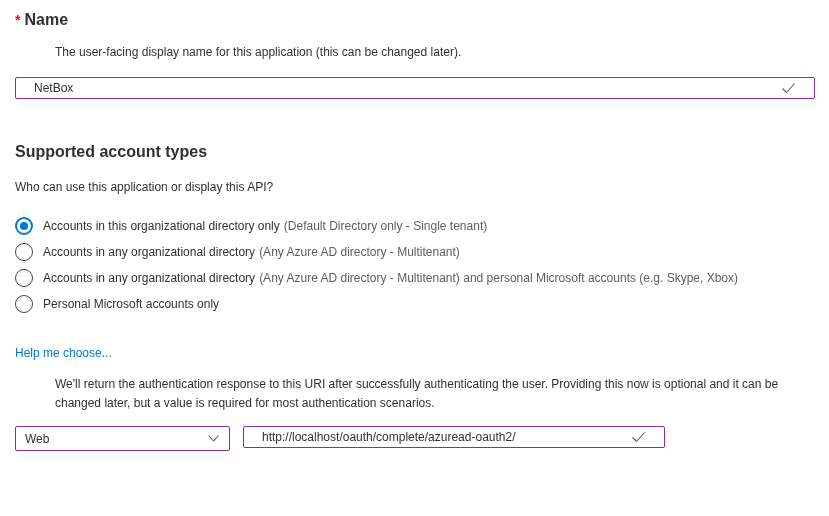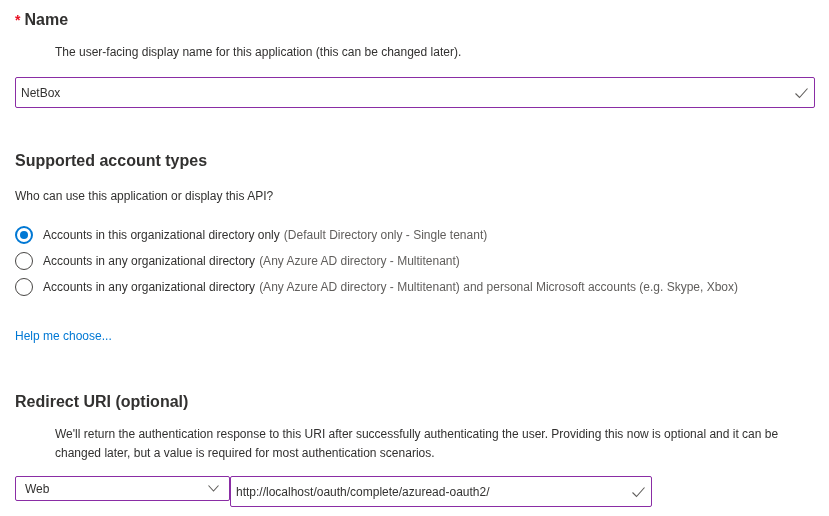--- a/index.html
+++ b/index.html
@@ -29,28 +29,28 @@
   .desc {
     margin-top: 13px;
     font-size: 12px;
     line-height: 19px;
     color: #323130;
     max-width: 804px;
     margin-left: 40px;
   }
   .input-wrap {
     margin-top: 15px;
-    height: 31px;
+    height: 22px;
     width: 800px;
     border: 1px solid #8a2da5;
     border-radius: 2px;
     background: #fff;
     display: flex;
     align-items: center;
-    padding: 0 5px;
+    padding: 0 18px;
   }
   .input-wrap input {
     flex: 1 1 auto;
     border: none;
     outline: none;
     font-family: "Liberation Sans", sans-serif;
     font-size: 12px;
     color: #323130;
     background: transparent;
     min-width: 0;
@@ -89,21 +89,21 @@
     display: inline-block;
     margin-top: 24px;
     font-size: 12px;
     line-height: 17px;
     color: #0078d4;
     text-decoration: none;
     cursor: pointer;
   }
   .title-redirect { margin-top: 47px; }
   .redirect-desc { margin-top: 13px; }
-  .uri-row { margin-top: 13px; display: flex; }
+  .uri-row { margin-top: 13px; display: flex; gap: 13px; }
   .platform-select {
     width: 215px;
     height: 25px;
     border: 1px solid #8a2da5;
     border-radius: 2px;
     display: flex;
     align-items: center;
     justify-content: space-between;
     padding: 0 9px;
     cursor: pointer;
@@ -147,26 +147,30 @@
     <div class="radio-row">
       <span class="radio"></span>
       <span class="radio-label">Accounts in any organizational directory</span>
       <span class="radio-detail">(Any Azure AD directory - Multitenant)</span>
     </div>
     <div class="radio-row">
       <span class="radio"></span>
       <span class="radio-label">Accounts in any organizational directory</span>
       <span class="radio-detail">(Any Azure AD directory - Multitenant) and personal Microsoft accounts (e.g. Skype, Xbox)</span>
     </div>
+    <div class="radio-row">
+      <span class="radio"></span>
+      <span class="radio-label">Personal Microsoft accounts only</span>
+
+    </div>
   </div>
 
   <a class="help-link">Help me choose...</a>
 
   
-  <div class="section-title title-redirect">Redirect URI (optional)</div>
   <div class="desc redirect-desc">We'll return the authentication response to this URI after successfully authenticating the user. Providing this now is optional and it can be changed later, but a value is required for most authentication scenarios.</div>
 
   <div class="uri-row">
     <div class="platform-select">
       <span class="value">Web</span>
       <span>
         <svg width="13" height="9" viewBox="0 0 13 9" fill="none">
           <path d="M1.5 1.5 L6.5 7 L11.5 1.5" stroke="#605e5c" stroke-width="1.1" fill="none"></path>
         </svg>
       </span>

